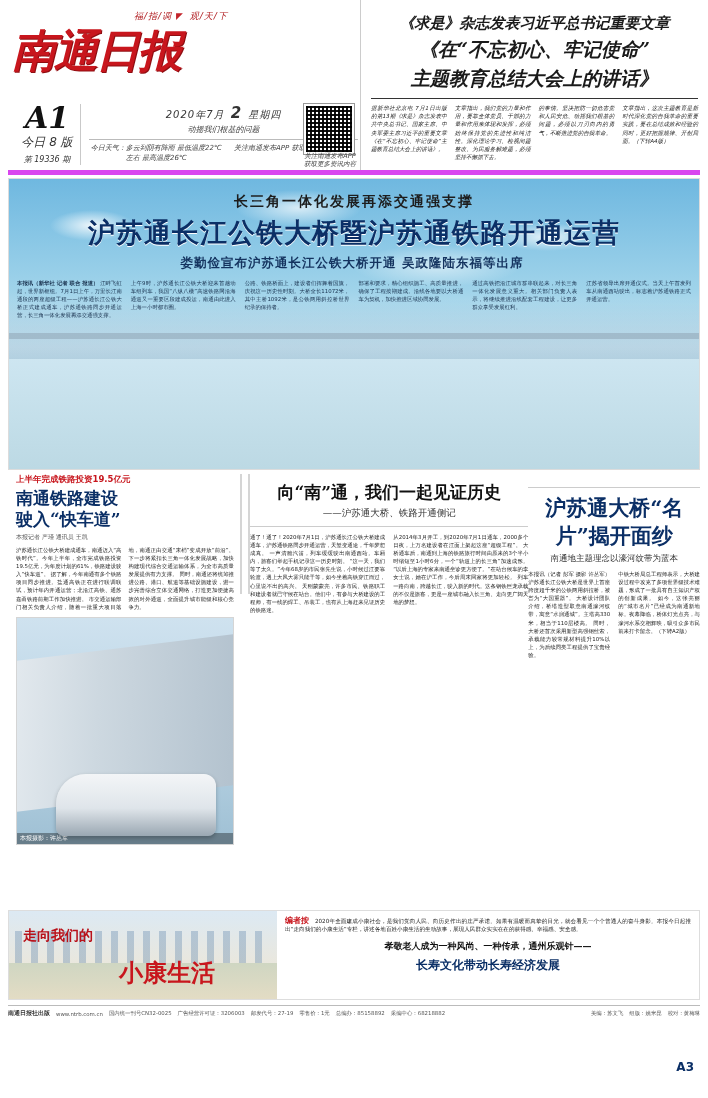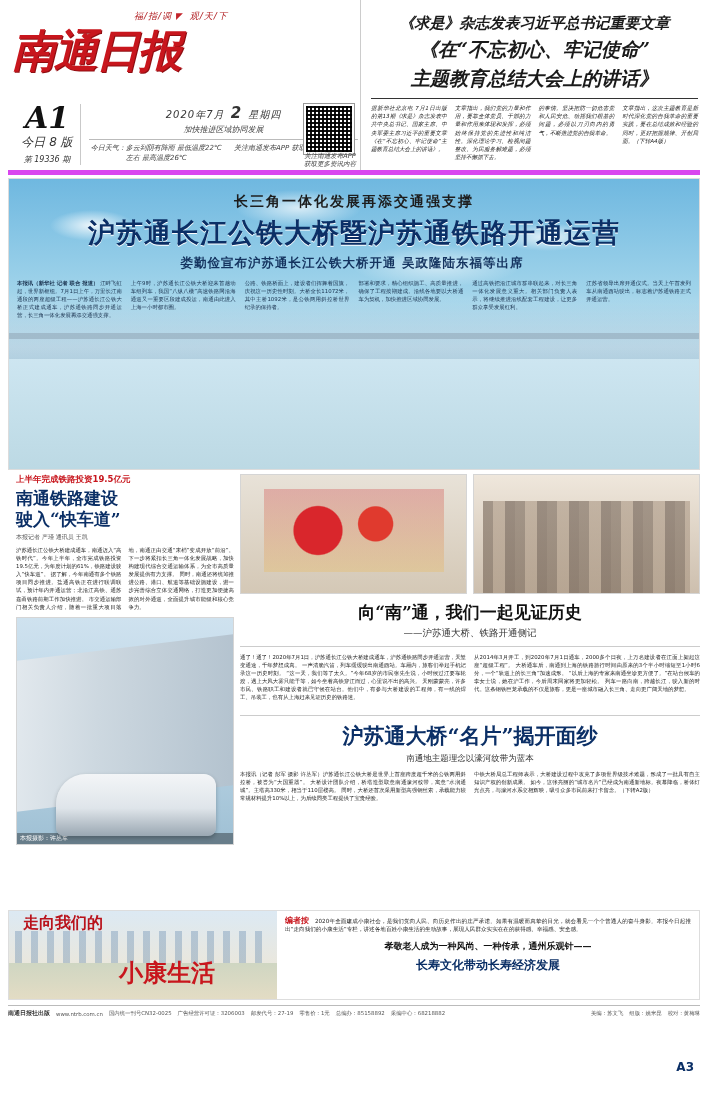--- a/index.html
+++ b/index.html
@@ -70,21 +70,21 @@
   .hero-sub2{position:absolute;top:76px;left:0;right:4px;text-align:center;
     font-family:"DejaVu Serif","Liberation Serif",serif;font-size:12.5px;font-weight:700;color:#14335f;letter-spacing:1px;}
   .hero-body{position:absolute;top:100px;left:8px;right:8px;display:flex;gap:9px;font-size:5.4px;line-height:8px;
     text-align:justify;color:#18304d;}
   .hero-body>div{flex:1;}
   .hero-body .lead{font-weight:700;}
 
   
   .mid{display:flex;gap:6px;margin-top:4px;height:430px;padding-left:8px;}
   .col-left{width:218px;display:flex;flex-direction:column;}
-  .col-right{flex:1;display:flex;flex-direction:column;}
+  .col-right{flex:1;display:flex;}
 
   .kicker{font-size:8.5px;color:#c8161d;font-weight:700;}
   .subhead{font-family:"DejaVu Serif","Liberation Serif",serif;font-size:17px;font-weight:700;color:#0b2f66;line-height:21px;margin-top:2px;}
   .subhead2{font-family:"DejaVu Serif","Liberation Serif",serif;font-size:17px;font-weight:700;color:#0b2f66;line-height:21px;}
   .byline{font-size:6px;color:#555;margin:3px 0 4px;}
   .bodytext{font-size:5.4px;line-height:8.1px;text-align:justify;color:#222;}
   .twocol{column-count:2;column-gap:7px;}
 
   .photo{position:relative;border:1px solid #d5d5d5;overflow:hidden;}
   .photo .cap{position:absolute;left:0;bottom:0;right:0;font-size:6px;color:#fff;background:rgba(0,0,0,.35);padding:1px 3px;}
@@ -114,22 +114,22 @@
   .divider{border-top:1px solid #ccc;margin:6px 0;}
   .story-title2{font-family:"DejaVu Serif","Liberation Serif",serif;font-size:21px;font-weight:700;text-align:center;color:#0b2f66;}
   .story-sub2{font-size:8.5px;text-align:center;color:#333;margin-top:3px;}
 
   
   .promo{display:flex;margin-top:6px;height:88px;border:1px solid #ddd;}
   .promo-left{width:268px;position:relative;background:linear-gradient(180deg,#dce9f3,#f3e6cf);}
   .promo-left .road{position:absolute;left:0;right:0;bottom:0;height:36px;background:linear-gradient(180deg,#cfd6c2,#e3dcc4);}
   .promo-left .skyline{position:absolute;left:6px;right:6px;bottom:30px;height:38px;
     background:repeating-linear-gradient(90deg,rgba(90,130,170,.35) 0 7px,transparent 7px 16px);}
-  .promo-word1{position:absolute;left:14px;top:2px;font-family:"DejaVu Serif","Liberation Serif",serif;
-    font-size:16px;font-weight:700;color:#b9121b;}
+  .promo-word1{position:absolute;left:14px;top:16px;font-family:"DejaVu Serif","Liberation Serif",serif;
+    font-size:14px;font-weight:700;color:#b9121b;}
   .promo-word2{position:absolute;left:110px;top:46px;font-family:"DejaVu Serif","Liberation Serif",serif;
     font-size:24px;font-weight:700;color:#c8161d;}
   .promo-right{flex:1;padding:6px 8px;}
   .promo-note-hd{font-size:8px;font-weight:700;color:#c8161d;float:left;margin:0 6px 0 0;}
   .promo-note{font-size:5.6px;line-height:8.4px;text-align:justify;color:#222;}
   .promo-foot1{font-size:9px;font-weight:700;text-align:center;margin-top:6px;color:#111;}
   .promo-foot2{font-family:"DejaVu Serif","Liberation Serif",serif;font-size:12px;font-weight:700;text-align:center;color:#0b2f66;margin-top:4px;}
   .promo-page{position:absolute;right:14px;bottom:24px;font-size:12px;font-weight:700;color:#0b2f66;}
 
   
@@ -158,21 +158,21 @@
           <div class="issue-a1">A1</div>
           <div class="issue-line">今日 8 版</div>
           <div class="issue-no">第 19336 期</div>
         </div>
         <div class="date-block">
           <div class="date-main">
             <span>2020年7月</span>
             <span class="big">2</span>
             <span>星期四</span>
           </div>
-          <div class="date-sub">加快推进区域协同发展</div>
+          <div class="date-sub">动摇我们根基的问题</div>
           <div class="date-rule"></div>
           <div class="date-cols">
             <div>今日天气：多云到阴有阵雨
 最低温度22℃左右 最高温度26℃</div>
             <div>关注南通发布APP
 获取更多资讯内容</div>
           </div>
         </div>
       </div>
       <div class="qr"></div>

